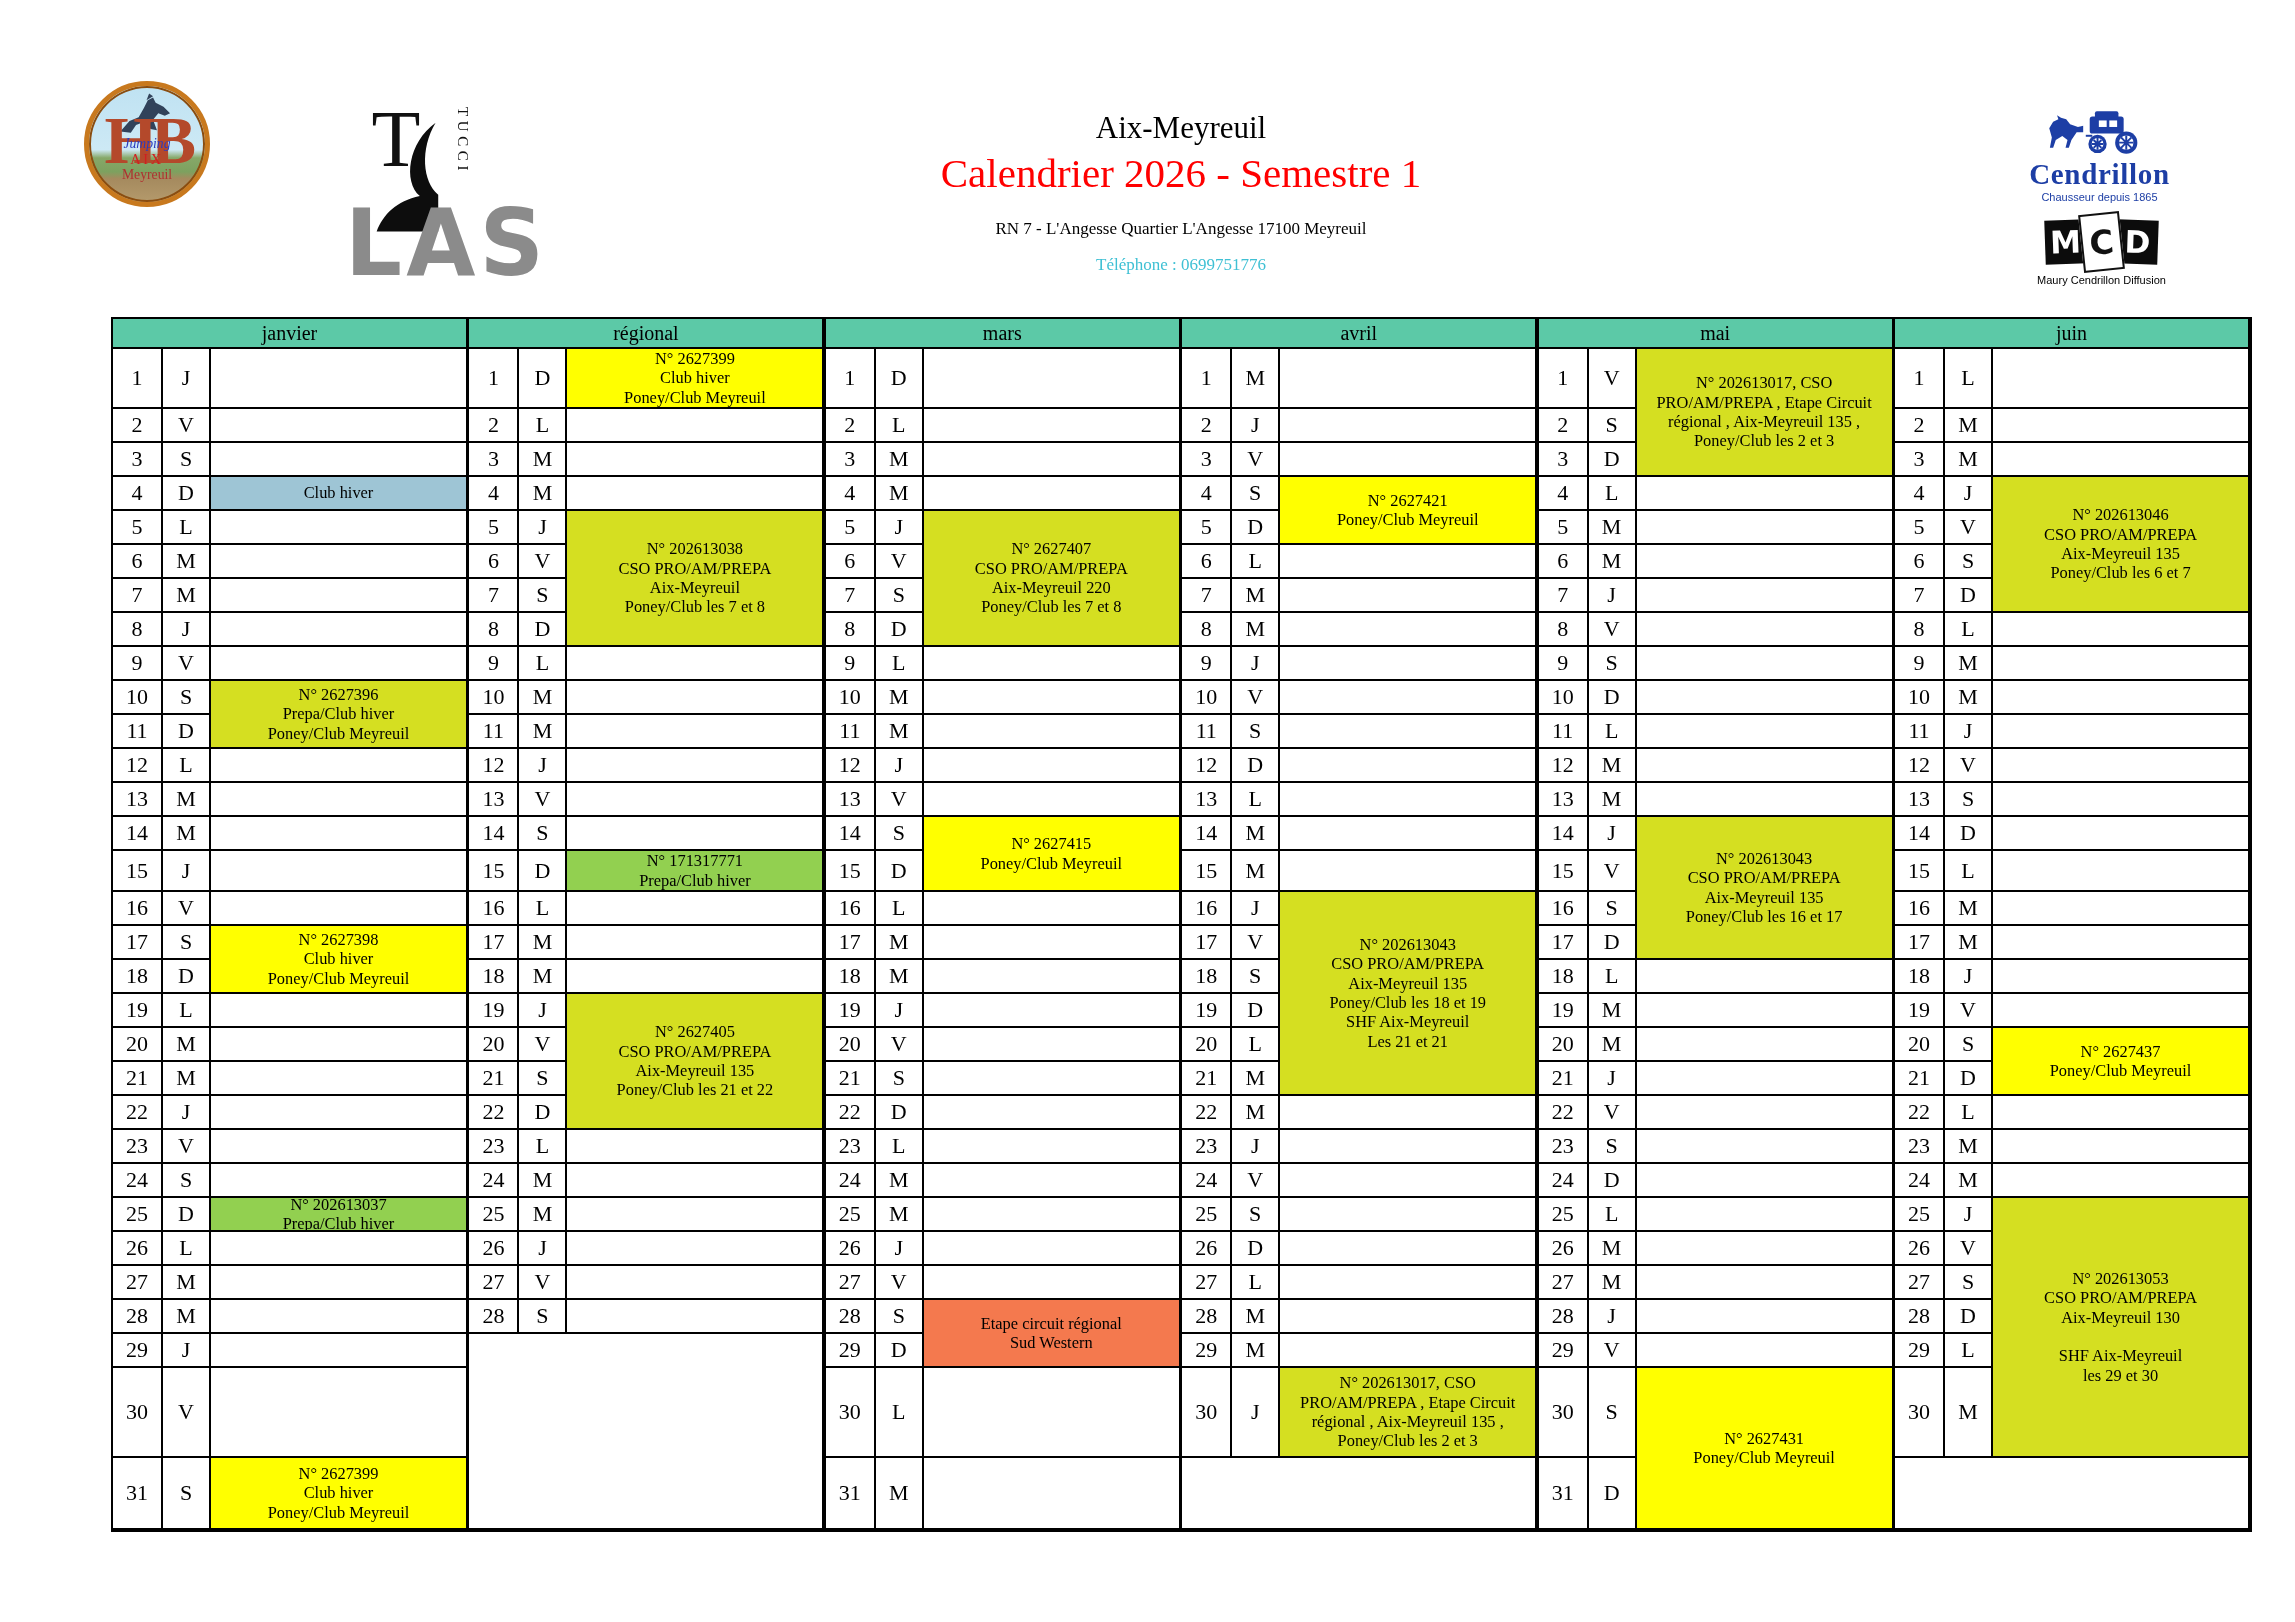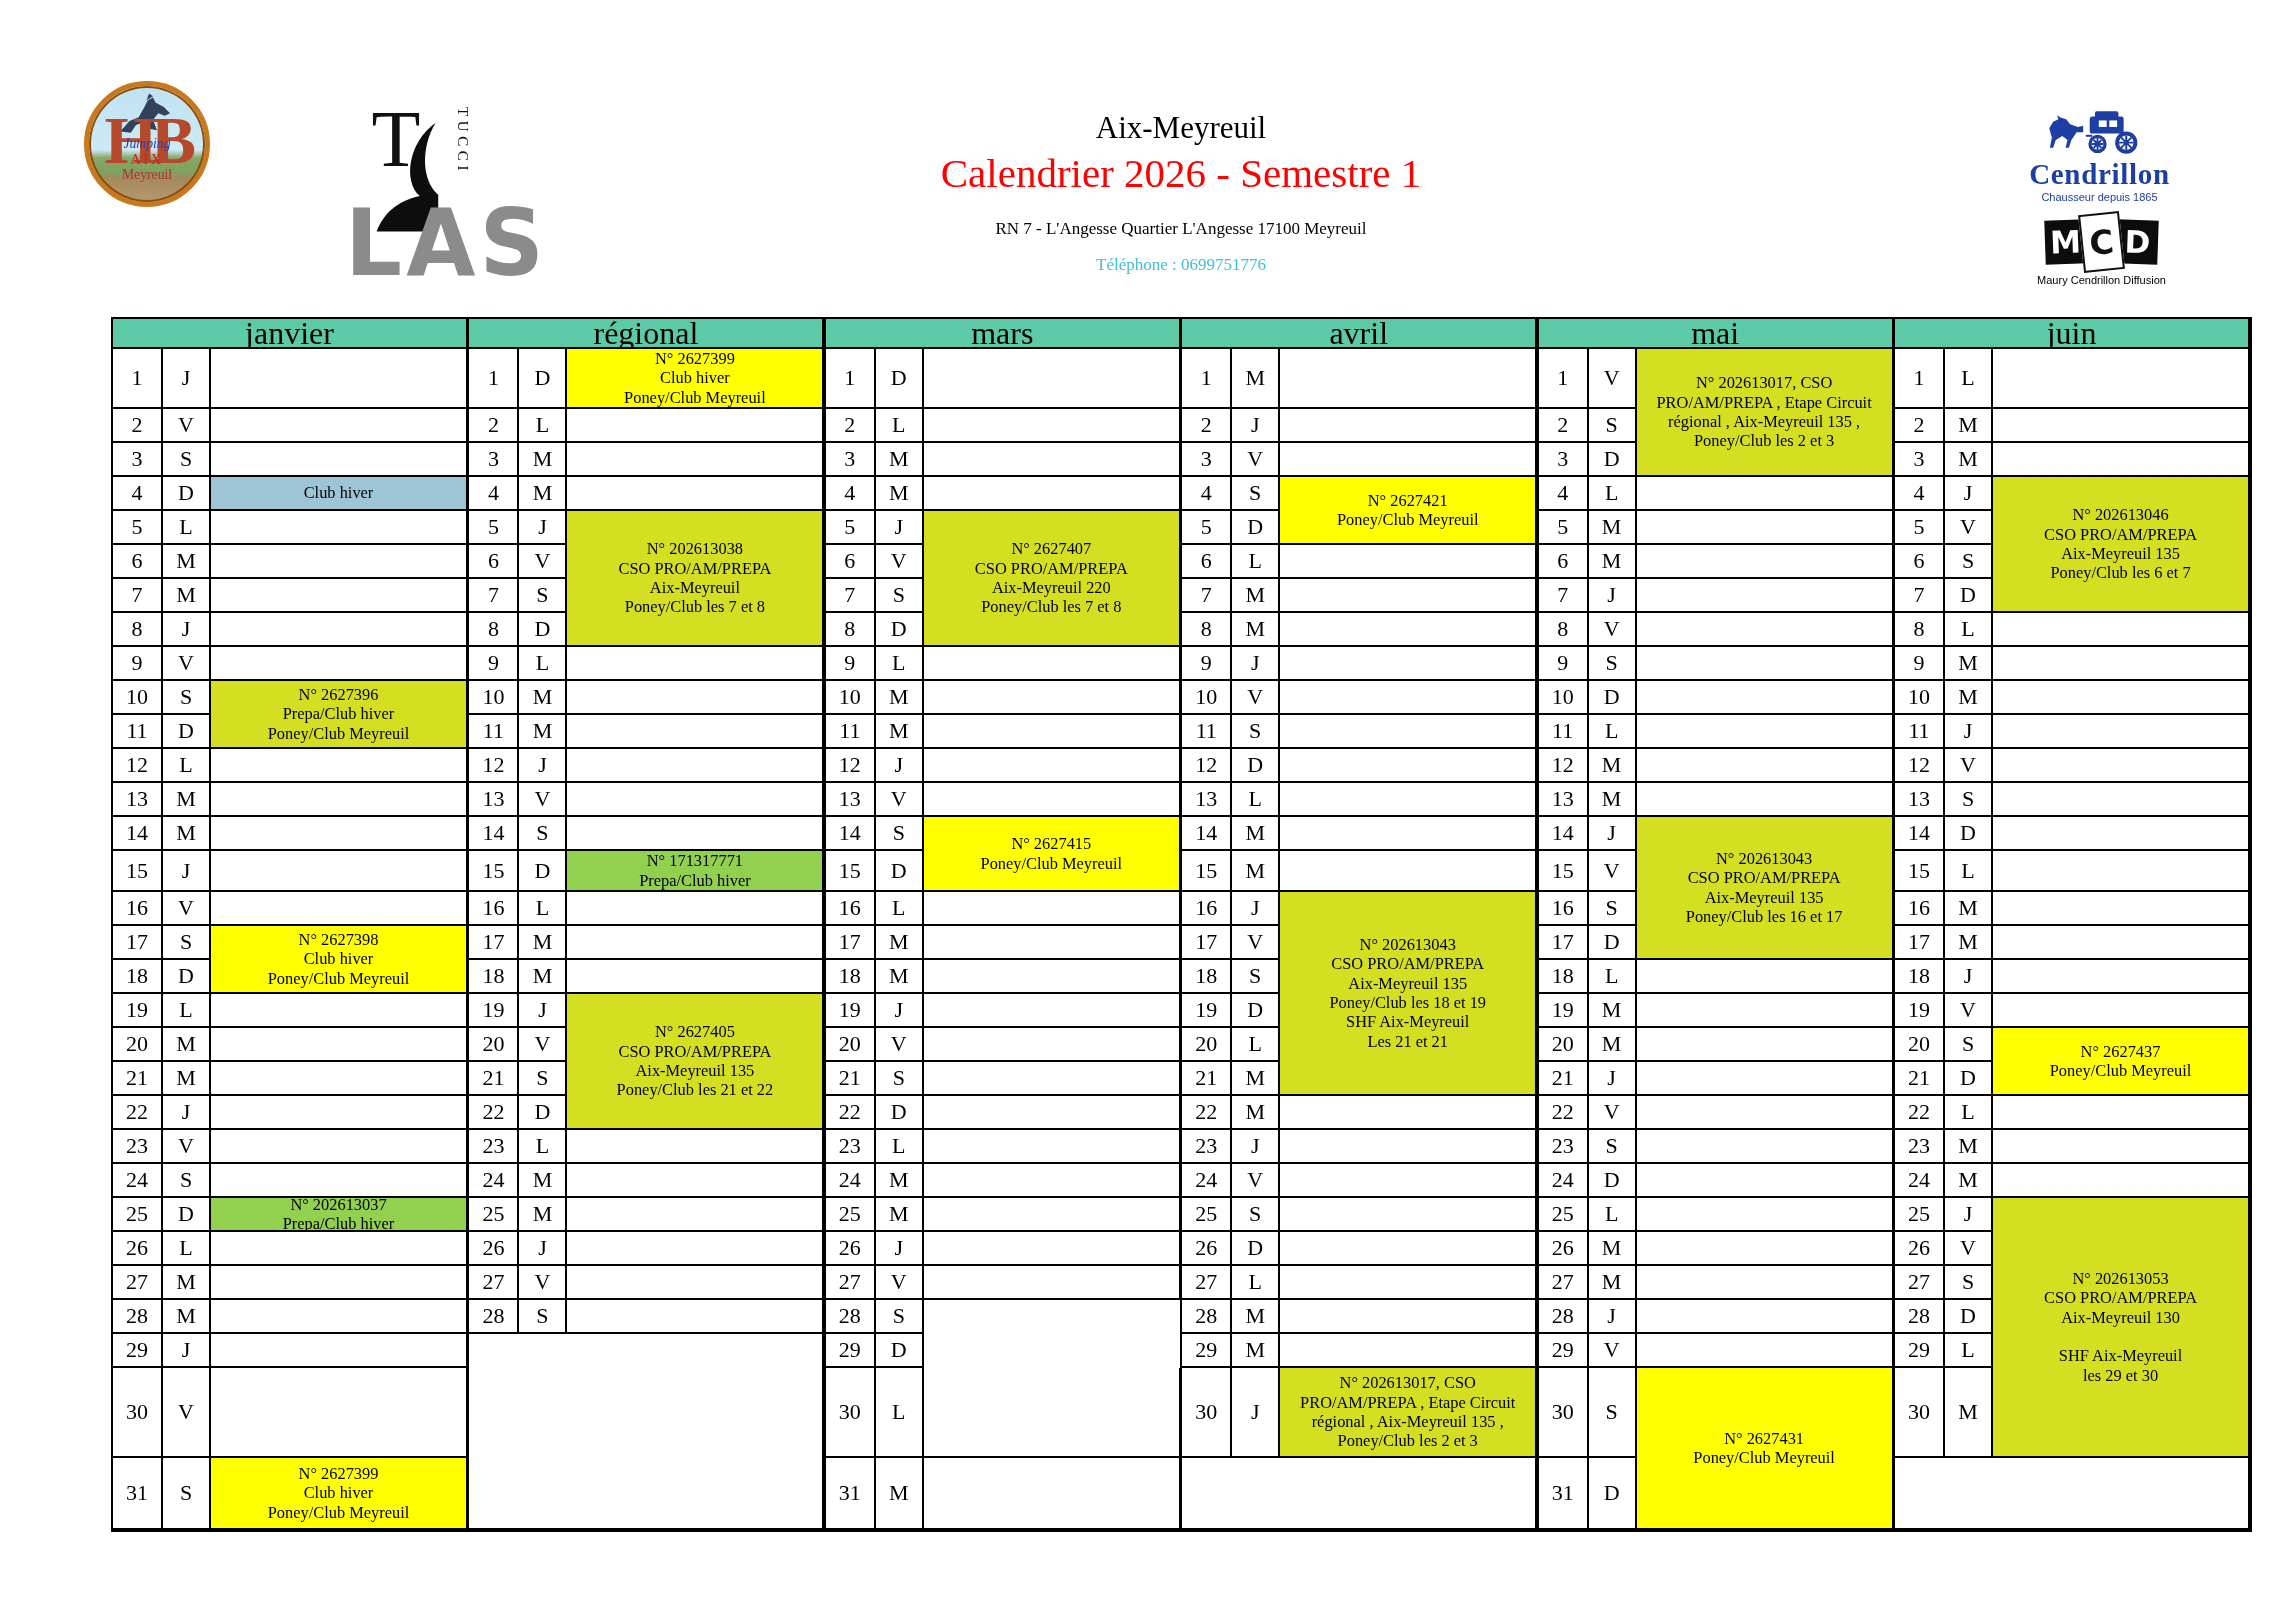--- a/index.html
+++ b/index.html
@@ -46,21 +46,21 @@
   .mcd-cap{font-family:"Liberation Sans","DejaVu Sans",sans-serif;font-size:11px;margin-top:2.6px;white-space:nowrap;}
 
   
   #calendar{position:absolute;left:111px;top:317px;display:flex;}
   .month{width:355px;display:grid;border:2.6px solid #000;background:#fff;
          grid-template-columns:50px 48px 1fr;
          grid-template-rows:30px 60px repeat(13,34px) 41px repeat(14,34px) 90px 72px;}
   .month + .month{margin-left:-2.6px;}
   .c{border-right:2px solid #000;border-bottom:2px solid #000;background:#fff;
      display:flex;align-items:center;justify-content:center;}
-  .month-header{grid-column:1/4;grid-row:1;font-size:32px;font-family:Liberation Serif, serif;}
+  .month-header{grid-column:1/4;grid-row:1;font-size:20px;font-family:Liberation Serif, serif;}
   .num,.let{font-size:22px;}
   .evt{white-space:pre-line;text-align:center;font-size:16.4px;line-height:1.18;overflow:hidden;padding:0 2.6px;}
   .void{grid-column:1/4;}
 </style>
 </head>
 <body>
 
 <div class="hb-logo">
   <svg class="hb-horse" width="79" height="51" viewBox="0 0 120 78">
     <path d="M20 62 L34 46 L48 40 L56 26 L62 14 L70 10 L74 18 L86 24 L96 34 L88 38 L78 34 L70 44 L76 60 L66 58 L60 46 L44 52 L36 64 Z" fill="#31425a"></path>
@@ -395,20 +395,22 @@
       <div class="c evt" style="grid-area: 31 / 3;"></div>
       <div class="c num" style="grid-area: 32 / 1;">31</div>
       <div class="c let" style="grid-area: 32 / 2;">M</div>
       <div class="c evt" style="grid-area: 32 / 3;"></div>
       <div class="c evt" style="grid-area: 6 / 3 / 10; background: rgb(213, 223, 33);">N° 2627407
 CSO PRO/AM/PREPA
 Aix-Meyreuil 220
 Poney/Club les 7 et 8</div>
       <div class="c evt" style="grid-area: 15 / 3 / 17; background: rgb(255, 255, 0);">N° 2627415
 Poney/Club Meyreuil</div>
+      <div class="c evt" style="grid-area: 29 / 3 / 31; background: rgb(244, 121, 78);">Etape circuit régional
+Sud Western</div>
     </div>
     <div class="month">
       <div class="c month-header" style="background: rgb(92, 201, 167);">avril</div>
       <div class="c num" style="grid-area: 2 / 1;">1</div>
       <div class="c let" style="grid-area: 2 / 2;">M</div>
       <div class="c evt" style="grid-area: 2 / 3;"></div>
       <div class="c num" style="grid-area: 3 / 1;">2</div>
       <div class="c let" style="grid-area: 3 / 2;">J</div>
       <div class="c evt" style="grid-area: 3 / 3;"></div>
       <div class="c num" style="grid-area: 4 / 1;">3</div>

